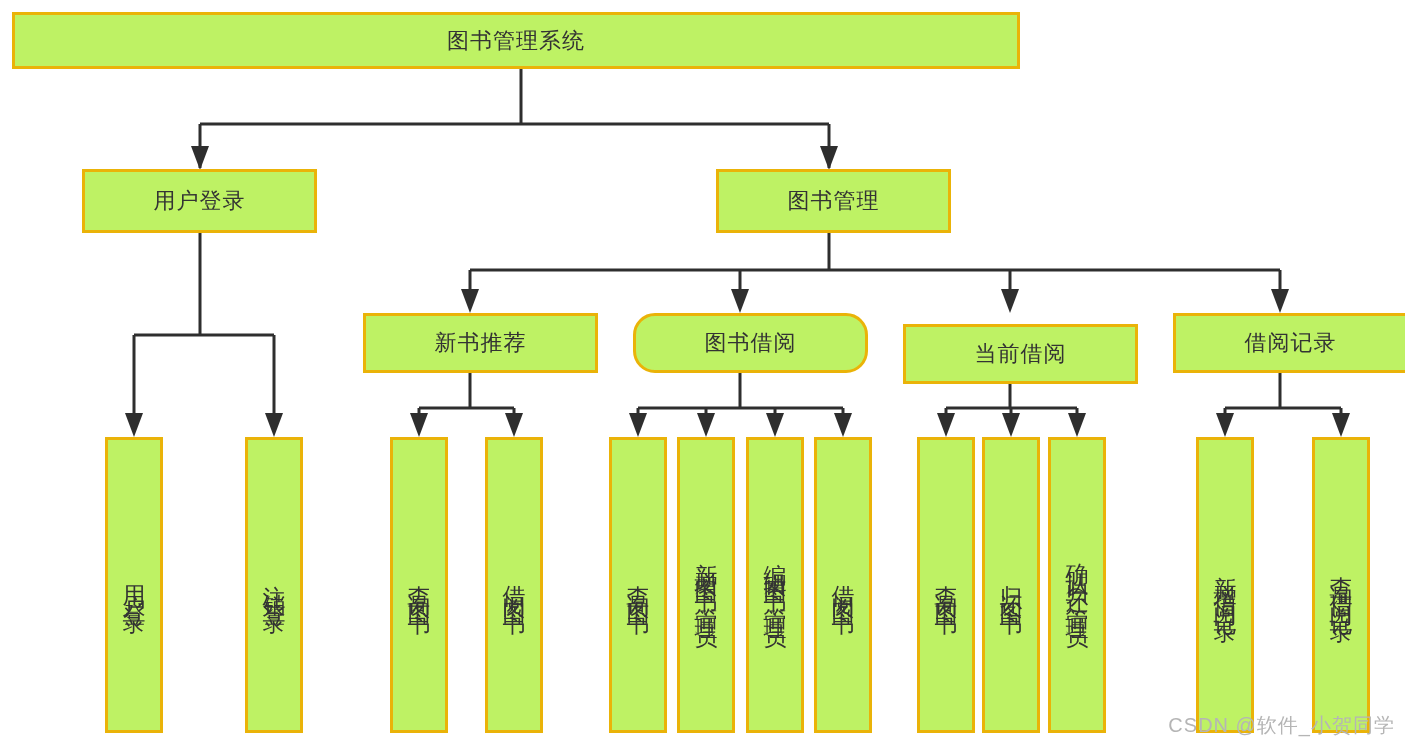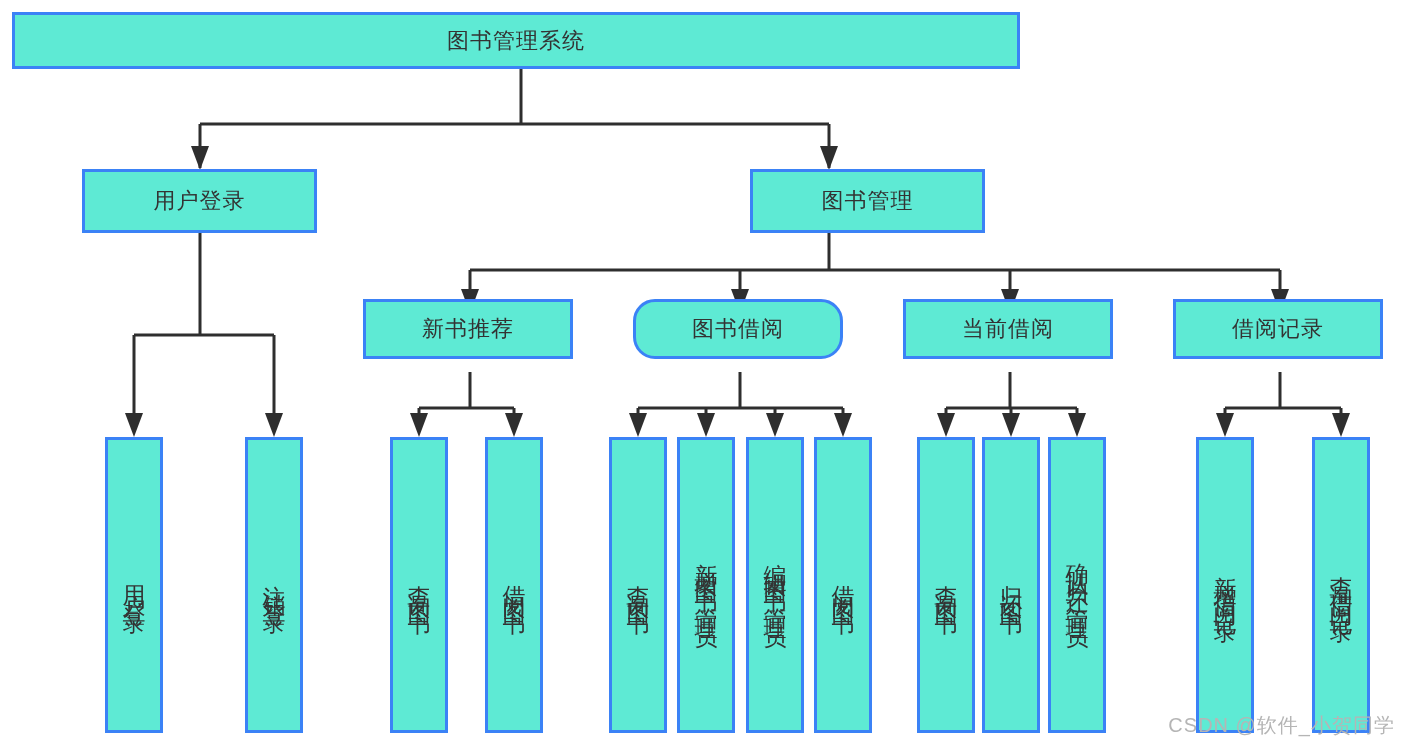--- a/index.html
+++ b/index.html
@@ -18,37 +18,37 @@
   .connectors {
     position: absolute;
     left: 0;
     top: 0;
     width: 1405px;
     height: 747px;
   }
   .node {
     position: absolute;
     box-sizing: border-box;
-    border: 3px solid #3b82f6;
-    background: #5eead4;
+    border: 3px solid #eab308;
+    background: #bef264;
     display: flex;
     align-items: center;
     justify-content: center;
     color: #333333;
     font-size: 22px;
     letter-spacing: 1px;
     z-index: 2;
   }
   .node.root   { left: 12px;  top: 12px;  width: 1008px; height: 57px; }
   .node.lvl2a  { left: 82px;  top: 169px; width: 235px;  height: 64px; }
-  .node.lvl2b  { left: 750px; top: 169px; width: 235px;  height: 64px; }
-  .node.lvl3   { top: 299px;  width: 210px; height: 60px; }
+  .node.lvl2b  { left: 716px; top: 169px; width: 235px;  height: 64px; }
+  .node.lvl3   { top: 313px;  width: 235px; height: 60px; }
   .node.s0 { left: 363px; }
   .node.s1 { left: 633px; border-radius: 22px; }
-  .node.s2 { left: 903px; }
+  .node.s2 { left: 903px; margin-top: 11px; }
   .node.s3 { left: 1173px; }
   .node.leaf {
     top: 437px;
     width: 58px;
     height: 296px;
   }
   .leaf .vtext {
     writing-mode: vertical-rl;
     text-orientation: mixed;
     font-size: 23px;

